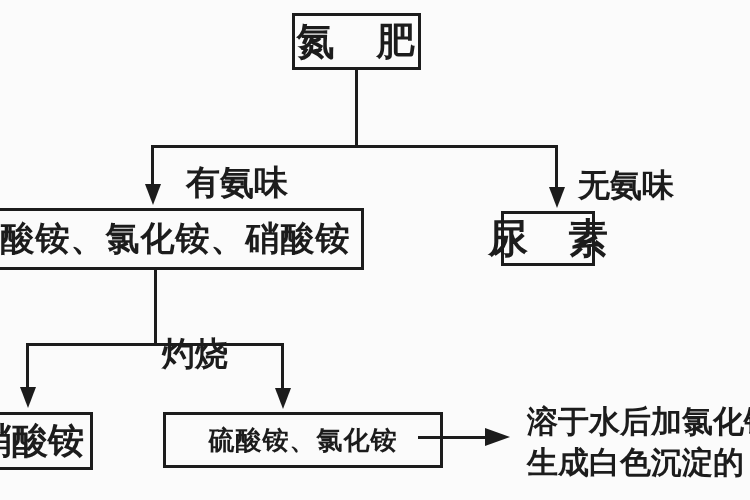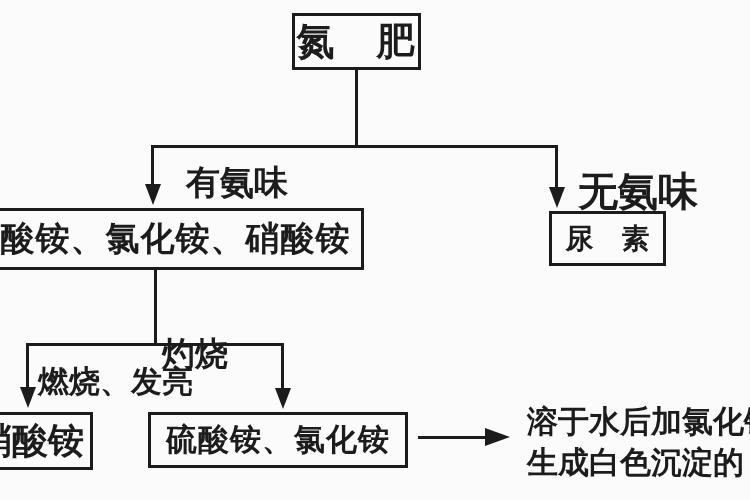--- a/index.html
+++ b/index.html
@@ -24,23 +24,23 @@
   .node{
     position:absolute;
     border:3px solid var(--ink);
     background:var(--bg);
     display:flex;align-items:center;justify-content:center;
     white-space:nowrap;
     box-sizing:border-box;
   }
   .node-root      {left:292px; top:13px;  width:129px; height:57px; font-size:38px; letter-spacing:2px;}
   .node-ammonium  {left:-48px; top:208px; width:412px; height:62px; font-size:34px; letter-spacing:1px;}
-  .node-urea      {left:501px; top:211px; width:117px; height:55px; font-size:28px;margin-left:48px;}
+  .node-urea      {left:501px; top:211px; width:94px; height:55px; font-size:40px;}
   .node-nitrate   {left:-33px; top:412px; width:126px; height:58px; font-size:36px;}
-  .node-sulfchl   {left:148px; top:412px; width:260px; height:56px; font-size:31px; letter-spacing:1px;}
+  .node-sulfchl   {left:163px; top:412px; width:280px; height:56px; font-size:26px; letter-spacing:1px;}
   
   .hline,.vline{position:absolute;background:var(--ink);}
   .vline{width:3px;}
   .hline{height:3px;}
   .v-root   {left:355px; top:69px;  height:79px;}
   .h-top    {left:151px; top:145px; width:407px;}
   .v-left   {left:151px; top:145px; height:42px;}
   .v-right  {left:555px; top:145px; height:42px;}
   .v-mid    {left:154px; top:268px; height:78px;}
   .h-low    {left:26px;  top:343px; width:258px;}
@@ -62,21 +62,21 @@
     position:absolute;width:0;height:0;
     border-top:9px solid transparent;
     border-bottom:9px solid transparent;
     border-left:25px solid var(--ink);
     left:485px; top:428px;
   }
   
   .elabel{position:absolute;white-space:nowrap;}
   .l-alkali {left:366px; top:92px;  font-size:32px;}
   .l-smell  {left:186px; top:160px; font-size:34px;}
-  .l-nosmell{left:578px; top:164px; font-size:40px;text-align:center;}
+  .l-nosmell{left:578px; top:164px; font-size:32px;text-align:center;}
   .l-ignite {left:162px; top:296px; font-size:33px;margin-top:36px;}
   .l-burn   {left:38px;  top:361px; font-size:31px;}
   .l-melt   {left:300px; top:365px; font-size:32px;}
   
   .result{
     position:absolute;
     left:527px; top:401px;
     font-size:31px; line-height:41px;
     white-space:nowrap;
   }
@@ -110,20 +110,19 @@
   <div class="vline v-lowright"></div>
   <div class="arrow-down a-lowleft"></div>
   <div class="arrow-down a-lowright"></div>
 
   <div class="hline h-result"></div>
   <div class="arrow-right"></div>
 
   <div class="elabel l-smell">有氨味</div>
   <div class="elabel l-nosmell">无氨味</div>
   <div class="elabel l-ignite">灼烧</div>
-  <div class="elabel l-burn">燃烧、发亮</div>
 
   <div class="result">
     <div>溶于水后加氯化钡</div>
     <div>生成白色沉淀的</div>
   </div>
 
 </div>
 
 </body></html>

